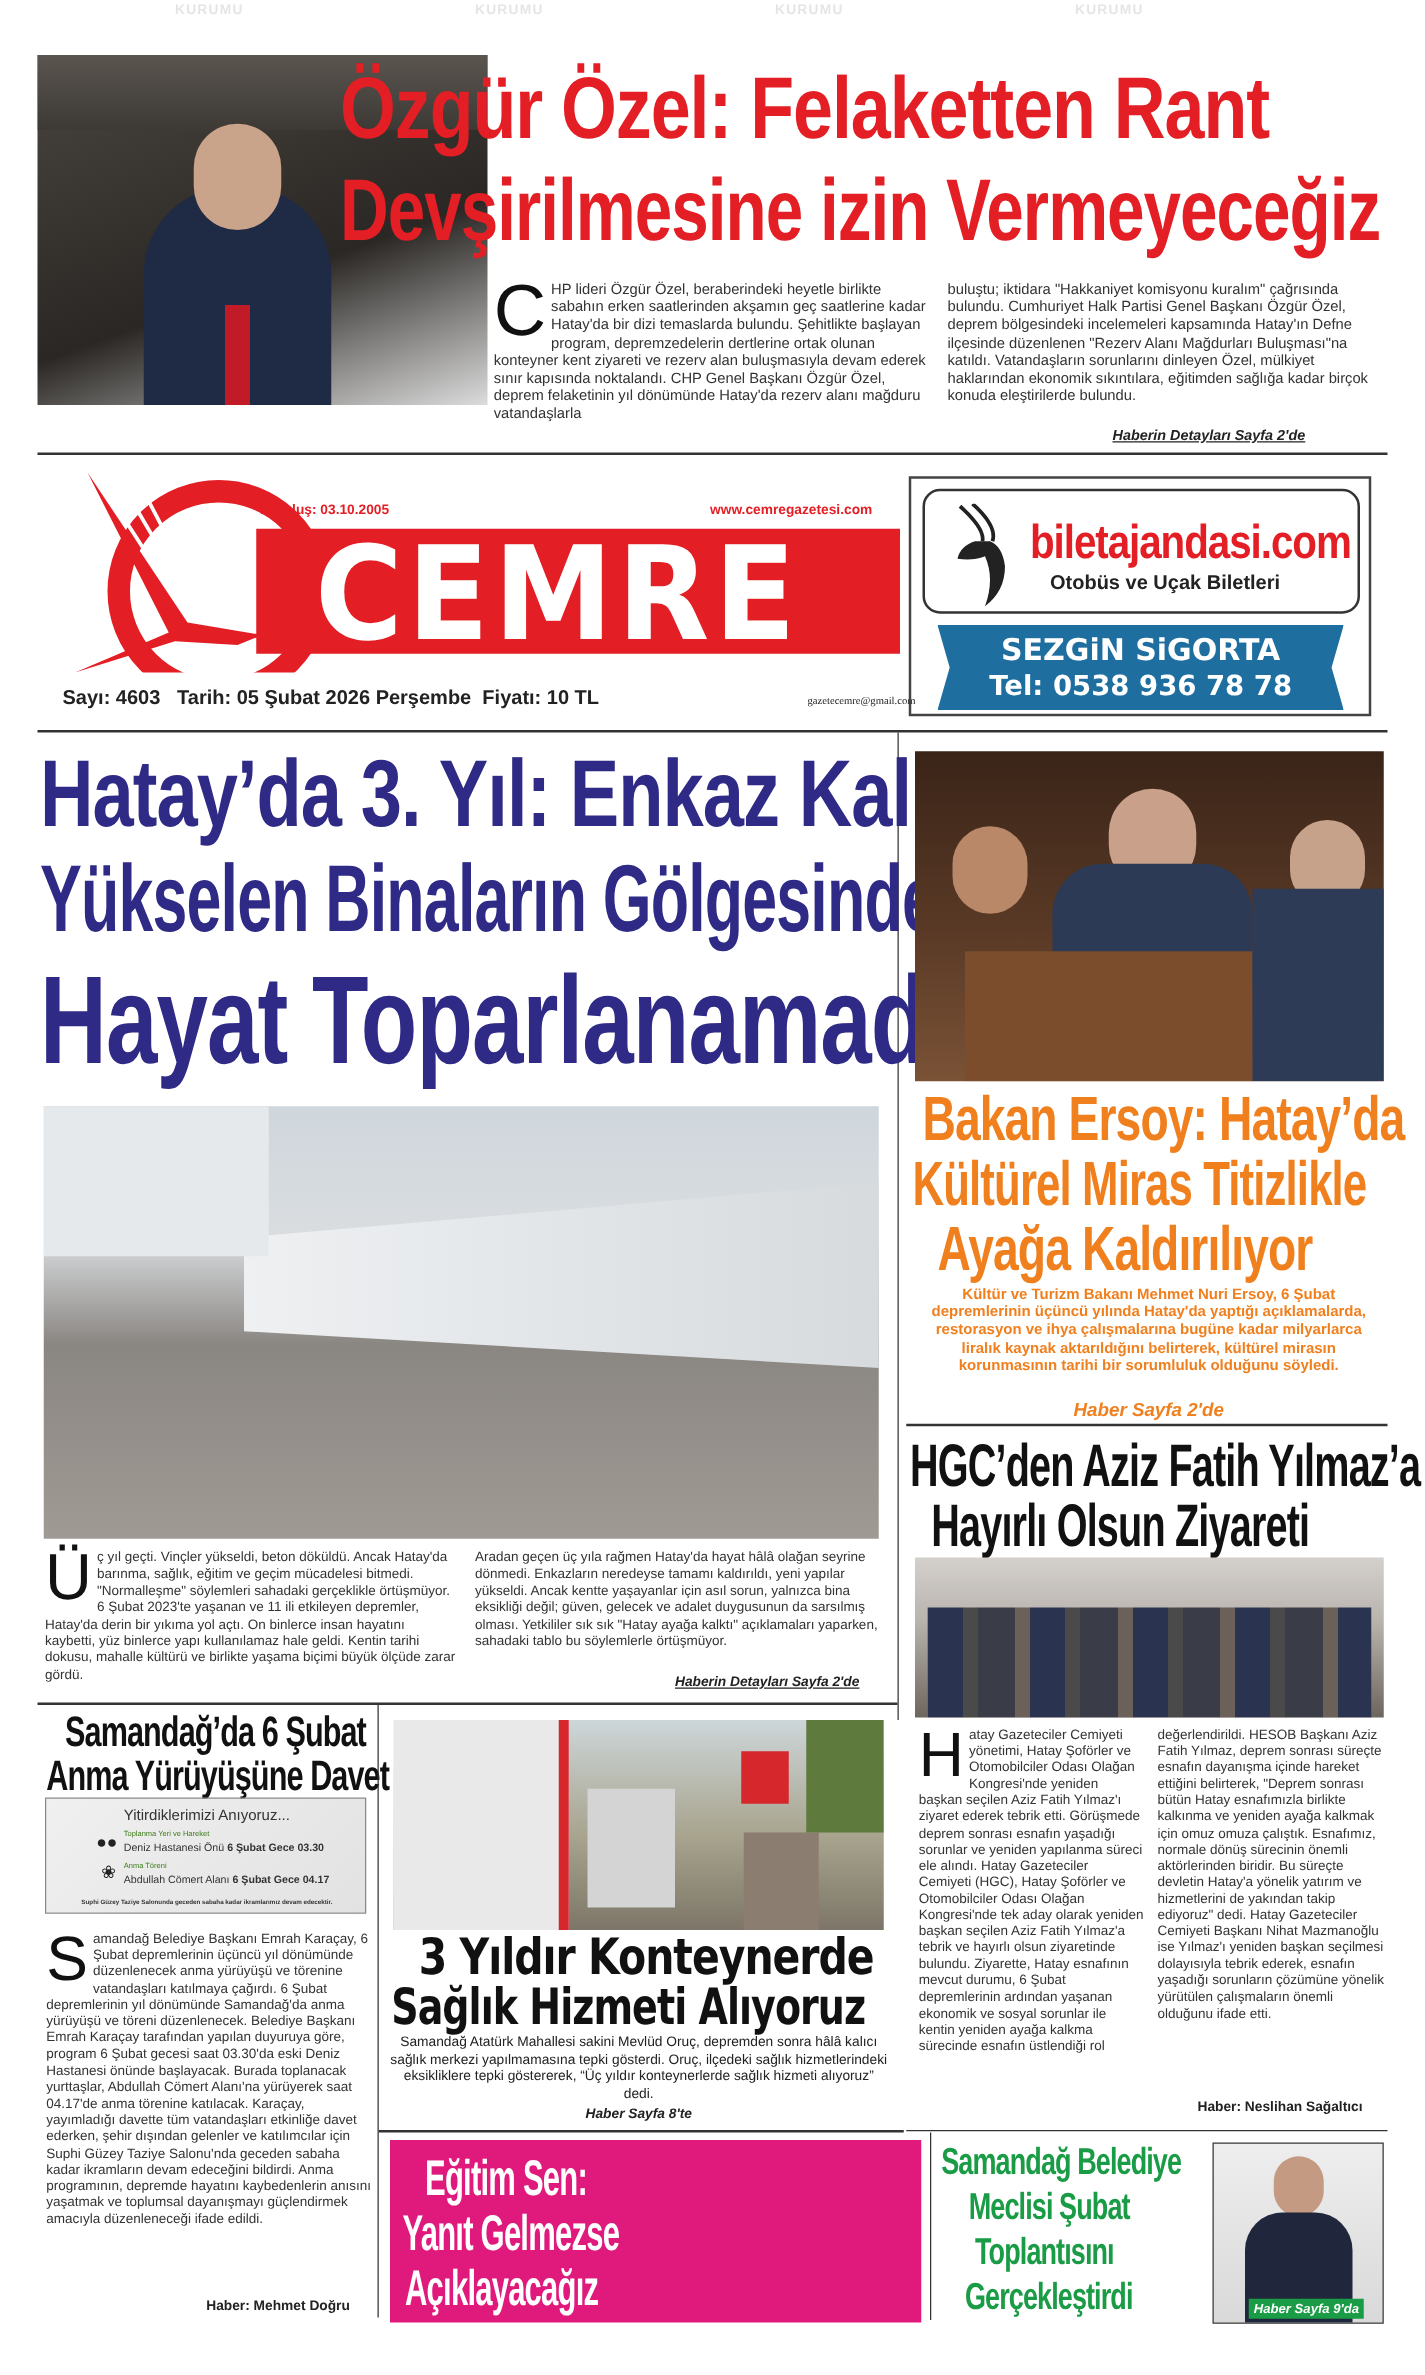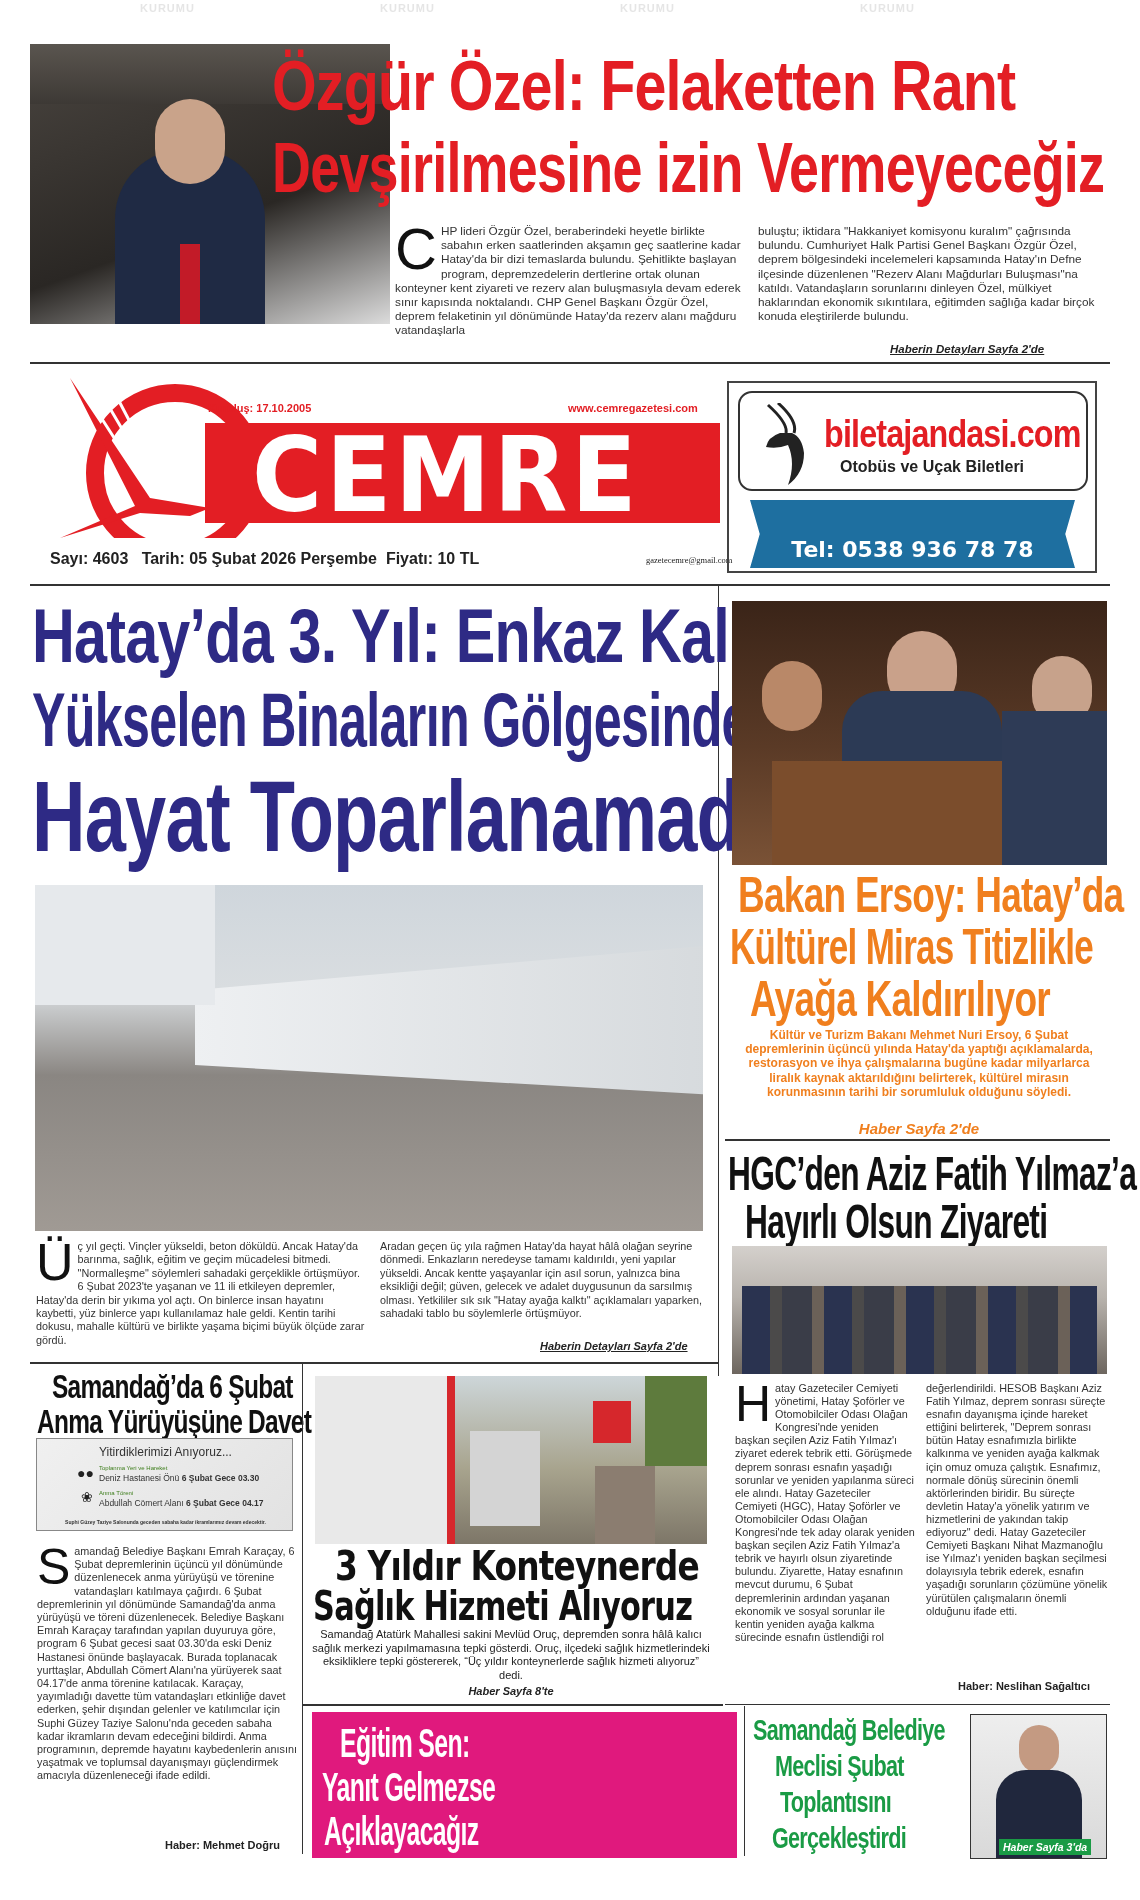--- a/index.html
+++ b/index.html
@@ -39,40 +39,41 @@
 <div class="rule" style="left:30px;top:362px;width:1080px;height:2px;"></div>
 
 <div class="abs" style="left:40px;top:378px;width:680px;height:160px;">
   <svg width="680" height="160" viewBox="0 0 680 160">
     <circle cx="135" cy="95" r="80" fill="none" stroke="#e31e24" stroke-width="18"></circle>
     <path d="M30 0 L110 120 L170 130 L150 138 L100 135 L20 160 L95 128 Z" fill="#e31e24"></path>
     <path d="M42 10 L100 100 M55 5 L108 95 M68 2 L114 90" stroke="#fff" stroke-width="3"></path>
     <rect x="165" y="45" width="515" height="100" fill="#e31e24"></rect>
   </svg>
 </div>
-<div class="abs" style="left:208px;top:402px;font-size:11px;font-weight:bold;color:#e31e24;">Kuruluş: 17.10.2005</div>
+<div class="abs" style="left:208px;top:402px;font-size:11px;font-weight:bold;color:#e31e24;">Kuruluş: 03.10.2005</div>
 <div class="abs" style="left:568px;top:402px;font-size:11px;font-weight:bold;color:#e31e24;">www.cemregazetesi.com</div>
 <div class="abs" style="left:252px;top:420px;font-size:104px;font-weight:bold;color:#fff;letter-spacing:4px;line-height:110px;font-family:'DejaVu Sans','Liberation Sans',sans-serif;transform:scaleX(0.92);transform-origin:left top;">CEMRE</div>
 <div class="abs" style="left:50px;top:550px;font-size:16px;font-weight:bold;color:#222;white-space:nowrap;">
   <span>Sayı: 4603</span>&nbsp;&nbsp;
   <span>Tarih: 05 Şubat 2026 Perşembe</span>&nbsp;
   <span>Fiyatı: 10 TL</span>
 </div>
 <div class="abs" style="left:602px;top:555px;font-size:8.5px;font-family:'Liberation Serif',serif;color:#222;margin-left:44px;">gazetecemre@gmail.com</div>
 
 <div class="abs" style="left:727px;top:381px;width:370px;height:192px;border:2px solid #444;"></div>
 <div class="abs" style="left:738px;top:391px;width:350px;height:100px;border:2px solid #333;border-radius:14px;">
   <svg class="abs" style="left:18px;top:10px;" width="60" height="84" viewBox="0 0 60 84">
     <path d="M10 2 Q30 20 28 30 M20 0 Q40 18 36 30" stroke="#222" stroke-width="3" fill="none"></path>
     <path d="M22 30 Q10 34 8 44 Q20 46 30 42 Q38 60 30 82 Q46 70 46 50 Q44 34 34 30 Z" fill="#222"></path>
   </svg>
   <div class="abs cond" style="left:84px;top:20px;font-size:38px;color:#e31e24;transform:scaleX(0.85);">biletajandasi.com</div>
   <div class="abs" style="left:100px;top:65px;font-size:16px;font-weight:bold;color:#222;">Otobüs ve Uçak Biletleri</div>
 </div>
 <div class="abs" style="left:750px;top:500px;width:325px;height:68px;background:#1e6fa0;clip-path:polygon(0 0,100% 0,97% 50%,100% 100%,0 100%,3% 50%);">
+  <div class="abs center" style="left:0;top:6px;width:325px;font-size:24px;font-weight:bold;color:#fff;font-family:'DejaVu Sans',sans-serif;">SEZGiN SiGORTA</div>
   <div class="abs center" style="left:0;top:37px;width:325px;font-size:22px;font-weight:bold;color:#fff;font-family:'DejaVu Sans',sans-serif;">Tel: 0538 936 78 78</div>
 </div>
 
 <div class="rule" style="left:30px;top:584px;width:1080px;height:2px;"></div>
 <div class="rule" style="left:718px;top:586px;width:1px;height:790px;"></div>
 
 <div class="abs cond" style="left:32px;top:596px;font-size:76px;color:#2e2a85;line-height:80px;transform:scaleX(0.78);">Hatay’da 3. Yıl: Enkaz Kalktı</div>
 <div class="abs cond" style="left:32px;top:680px;font-size:76px;color:#2e2a85;line-height:80px;transform:scaleX(0.66);">Yükselen Binaların Gölgesinde</div>
 <div class="abs cond" style="left:32px;top:764px;font-size:100px;color:#2e2a85;line-height:104px;transform:scaleX(0.74);">Hayat Toparlanamadı</div>
 
@@ -172,19 +173,19 @@
 </div>
 
 <div class="rule" style="left:744px;top:1706px;width:1px;height:150px;"></div>
 <div class="abs cond center" style="left:753px;top:1714px;font-size:30px;color:#1a9b45;line-height:32px;transform:scaleX(0.72);">Samandağ Belediye</div>
 <div class="abs cond" style="left:775px;top:1750px;font-size:30px;color:#1a9b45;line-height:32px;transform:scaleX(0.72);">Meclisi Şubat</div>
 <div class="abs cond" style="left:780px;top:1786px;font-size:30px;color:#1a9b45;line-height:32px;transform:scaleX(0.72);">Toplantısını</div>
 <div class="abs cond" style="left:772px;top:1822px;font-size:30px;color:#1a9b45;line-height:32px;transform:scaleX(0.72);">Gerçekleştirdi</div>
 <div class="abs photo" style="left:970px;top:1714px;width:137px;height:145px;border:1px solid #333;background:linear-gradient(180deg,#eeeeee,#d9d9d9);">
   <div class="abs" style="left:48px;top:10px;width:40px;height:48px;background:#c49a82;border-radius:20px;"></div>
   <div class="abs" style="left:25px;top:55px;width:86px;height:90px;background:#20273d;border-radius:30px 30px 0 0;"></div>
-  <div class="abs" style="left:28px;top:124px;background:#1a9b45;padding:2px 4px;font-size:10.5px;font-weight:bold;font-style:italic;color:#fff;white-space:nowrap;">Haber Sayfa 3'da</div>
+  <div class="abs" style="left:28px;top:124px;background:#1a9b45;padding:2px 4px;font-size:10.5px;font-weight:bold;font-style:italic;color:#fff;white-space:nowrap;">Haber Sayfa 9'da</div>
 </div>
 
 <div class="watermark" style="left:140px;top:2px;">KURUMU</div>
 <div class="watermark" style="left:380px;top:2px;">KURUMU</div>
 <div class="watermark" style="left:620px;top:2px;">KURUMU</div>
 <div class="watermark" style="left:860px;top:2px;">KURUMU</div>
 
 </body></html>

